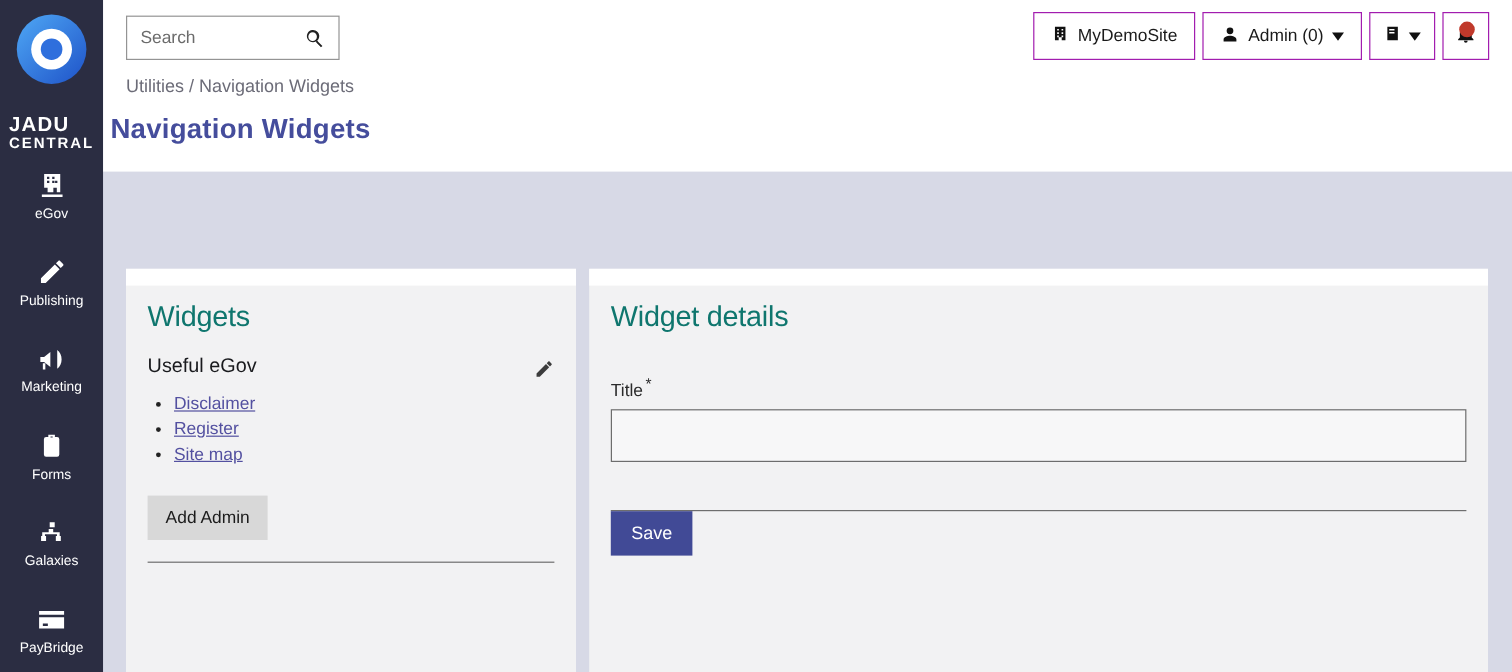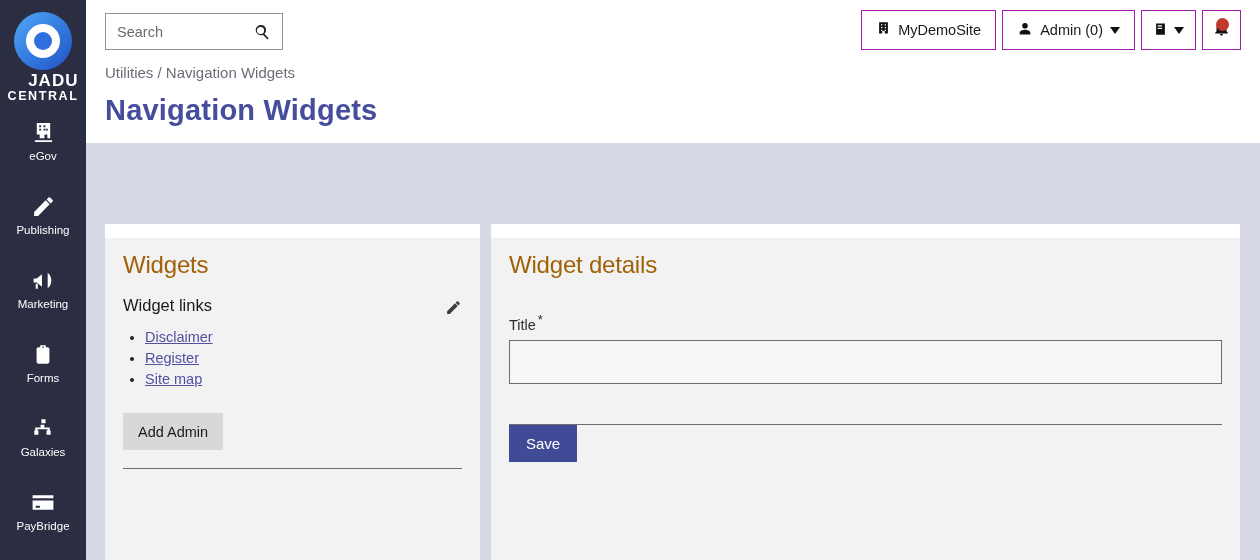--- a/index.html
+++ b/index.html
@@ -18,21 +18,21 @@
     flex: 0 0 86px;
     display: flex; flex-direction: column; align-items: center;
     overflow: hidden;
   }
   .logo-block {
     width: 86px; padding-top: 10px;
     display: flex; flex-direction: column; align-items: center;
   }
   .logo-ring { width: 62px; height: 62px; display: block; }
   .logo-word {
-    margin-top: 0; text-align: right; color: #ffffff;
+    margin-top: 23px; text-align: left; color: #ffffff;
     font-weight: bold; letter-spacing: 1px; line-height: 1.05;
   }
   .logo-word .l1 { font-size: 17px; display: block; }
   .logo-word .l2 { font-size: 12.5px; display: block; letter-spacing: 1.6px; }
 
   .nav-item {
     width: 86px; height: 72px;
     display: flex; flex-direction: column;
     align-items: center; justify-content: center;
     color: #ffffff; cursor: pointer;
@@ -76,22 +76,22 @@
   .hbtn.icon-only { padding: 0 11px; gap: 6px; }
   .hbtn.bell { padding: 0 10px; position: relative; }
   .caret { width: 0; height: 0; border-left: 5.5px solid transparent; border-right: 5.5px solid transparent; border-top: 7px solid #111; display: inline-block; }
   .bell-dot {
     position: absolute; width: 13px; height: 13px; border-radius: 50%;
     background: #c0392b; left: 13px; top: 7px;
   }
 
   .breadcrumb { position: absolute; left: 19px; top: 64px; font-size: 15px; color: #6c6c78; }
   .page-title {
-    position: absolute; left: 19px; top: 94px;
-    font-size: 29px; font-weight: bold; color: #454d9c; letter-spacing: 0.2px;
+    position: absolute; left: 6px; top: 94px;
+    font-size: 23px; font-weight: bold; color: #454d9c; letter-spacing: 0.2px;
   }
 
   .toolbar {
     position: absolute; top: 143px; left: 0; right: 0; height: 81px;
     background: #d7d9e6;
   }
   .new-widget-btn {
     position: absolute; right: 20px; top: 22px;
     background: #414a96; color: #ffffff; border: 0;
     height: 37px; padding: 0 16px; font-size: 15px;
@@ -101,21 +101,21 @@
   .panels {
     position: absolute; top: 224px; left: 0; right: 0; bottom: 0;
     display: flex; gap: 11px; padding: 0 20px 0 19px;
   }
   .panel { background: #f2f2f3; position: relative; }
   .panel-cap { background: #ffffff; height: 14px; width: 100%; }
   .panel-left { width: 375px; flex: 0 0 375px; display: flex; flex-direction: column; }
   .panel-right { flex: 1 1 auto; display: flex; flex-direction: column; }
 
   .panel-body { padding: 0 18px; position: relative; flex: 1 1 auto; }
-  .panel-h2 { font-size: 24px; color: #a16207; font-weight: normal; padding-top: 13px; letter-spacing: -0.2px; }
+  .panel-h2 { font-size: 24px; color: #0f766e; font-weight: normal; padding-top: 13px; letter-spacing: -0.2px; }
 
   .widget-group { position: relative; padding-top: 17px; }
   .widget-group-title { font-size: 16.5px; color: #191a1d; }
   .edit-icon-btn {
     position: absolute; right: 0; top: 20px;
     background: none; border: 0; cursor: pointer; padding: 0; line-height: 0;
   }
   .link-list { margin: 14px 0 0 22px; }
   .link-list li { margin-bottom: 5px; font-size: 14.5px; }
   .link-list li::marker { color: #222; }
@@ -282,21 +282,21 @@
 
 
     <div class="panels">
 
       <section class="panel panel-left">
         <div class="panel-cap"></div>
         <div class="panel-body">
           <h2 class="panel-h2">Widgets</h2>
 
           <div class="widget-group">
-            <div class="widget-group-title">Widget links</div>
+            <div class="widget-group-title">Useful eGov</div>
             <button class="edit-icon-btn">
               <span>
                 <svg width="17" height="17" viewBox="0 0 24 24" fill="#3c3c3c">
                     <path d="M3 17.2V21h3.8L17.9 9.9l-3.8-3.8L3 17.2zM20.7 7.1c.4-.4.4-1 0-1.4l-2.4-2.4c-.4-.4-1-.4-1.4 0l-1.9 1.9 3.8 3.8 1.9-1.9z"></path>
                   </svg>
               </span>
             </button>
 
             <ul class="link-list">
               <li>

